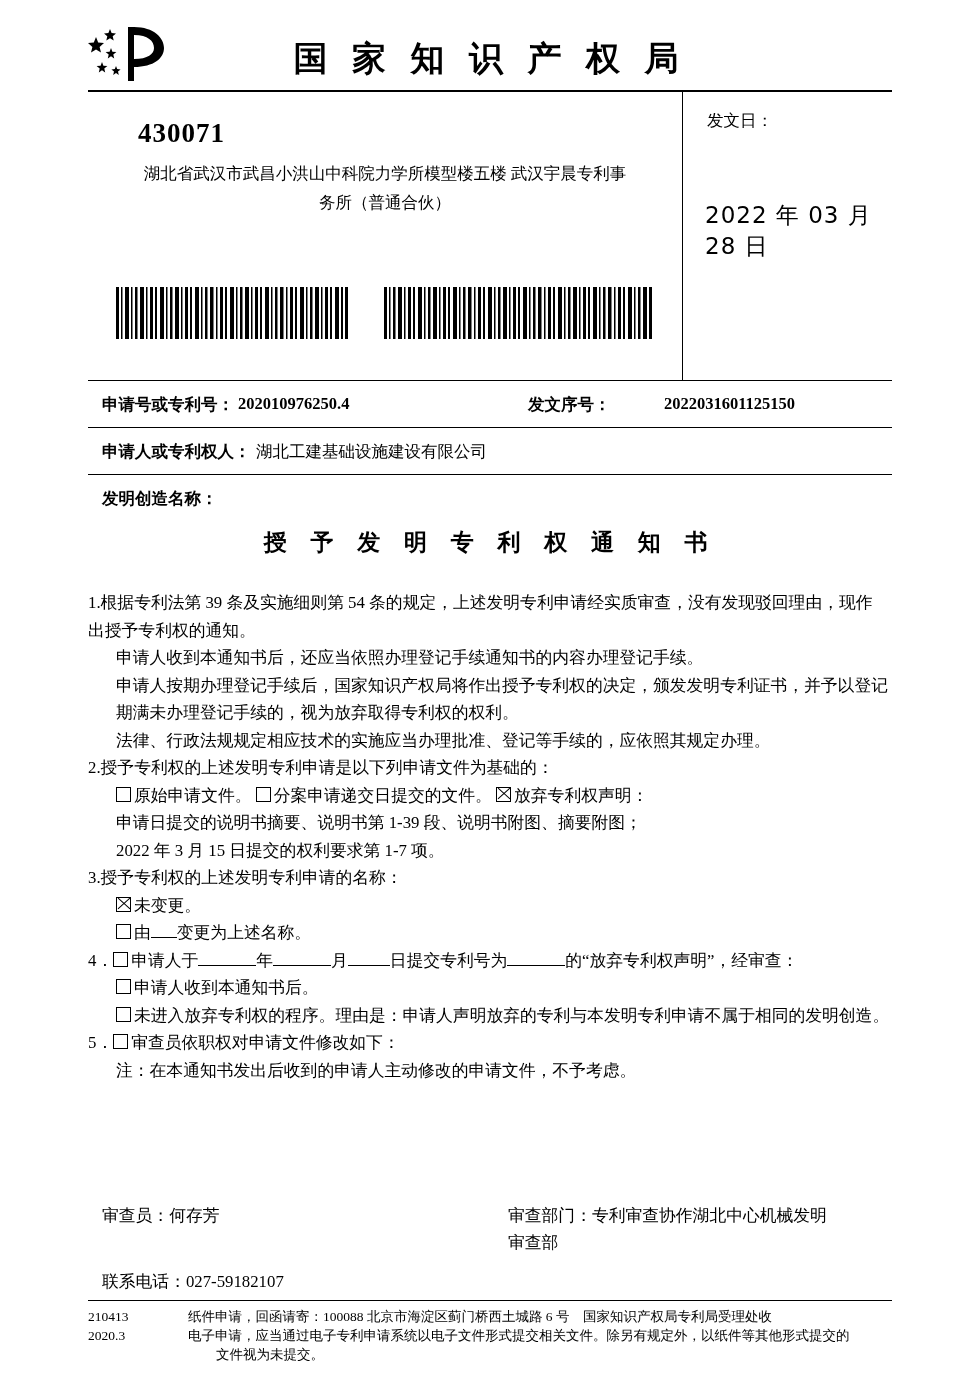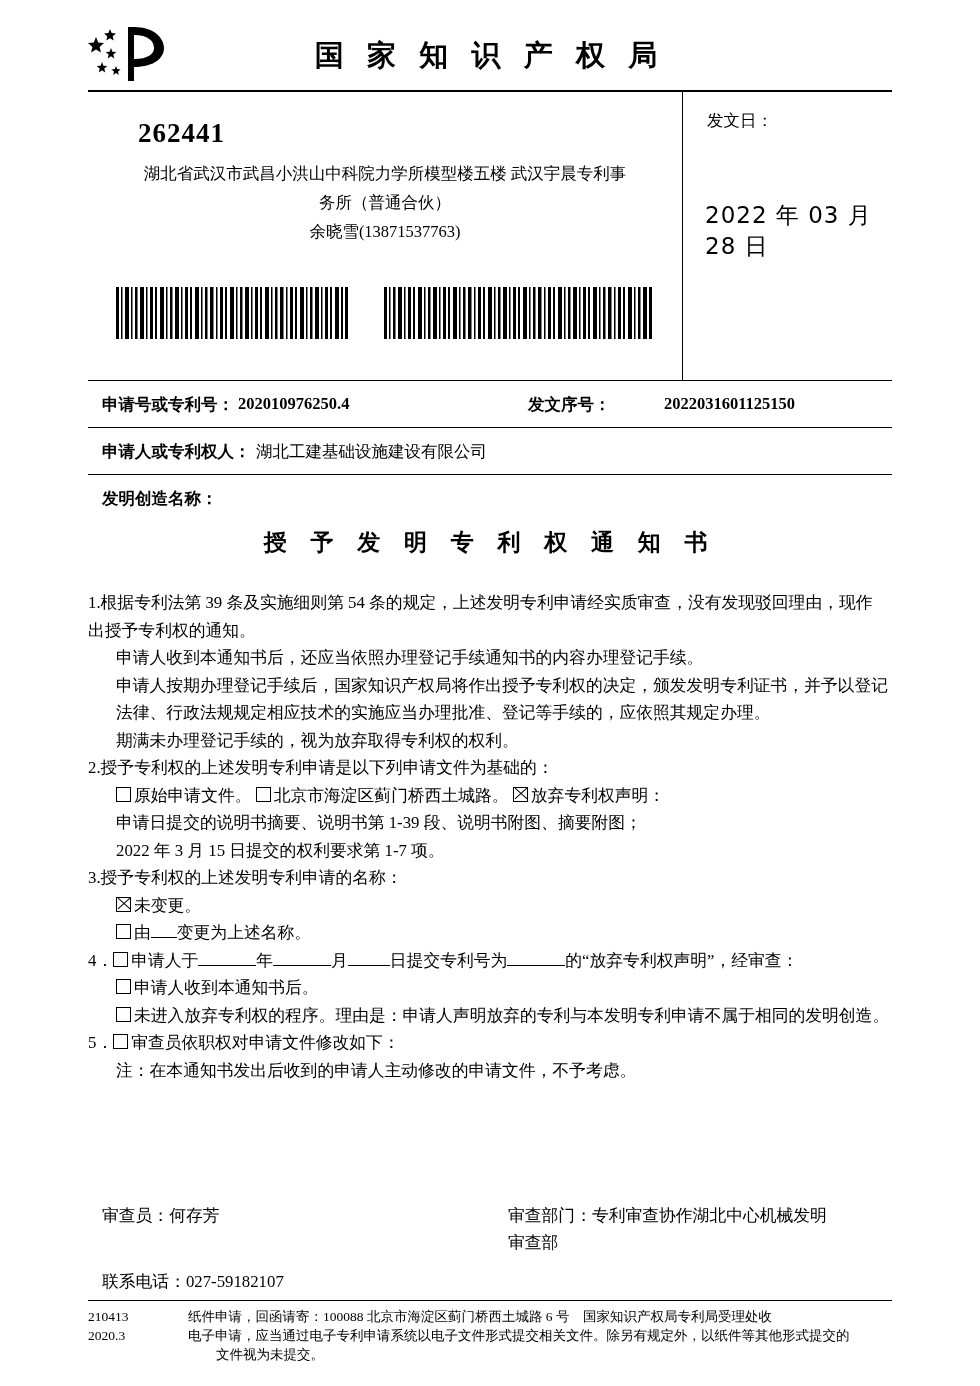--- a/index.html
+++ b/index.html
@@ -39,21 +39,21 @@
     left: 0;
     top: 6px;
     width: 90px;
     height: 60px;
   }
   .office-title {
     position: absolute;
     left: 0; right: 0;
     top: 18px;
     text-align: center;
-    font-size: 29px;
+    font-size: 34px;
     font-weight: bold;
     letter-spacing: 8px;
     font-family: "Liberation Serif", "DejaVu Serif", serif;
   }
 
   
   .addr-wrap {
     position: relative;
     border-bottom: 1.5px solid #000;
     height: 288px;
@@ -241,25 +241,24 @@
             <polygon points="14,38 15.4,41.7 19.4,42 16.3,44.6 17.2,48.5 14,46.3 10.8,48.5 11.7,44.6 8.6,42 12.6,41.7"></polygon>
             <polygon points="28,42 29.2,45.1 32.6,45.4 30,47.6 30.8,50.9 28,49 25.2,50.9 26,47.6 23.4,45.4 26.8,45.1"></polygon>
           </g>
         </svg>
       </div>
       <div class="office-title">国 家 知 识 产 权 局</div>
     </div>
 
     <div class="addr-wrap">
       <div class="addr-left">
-        <div class="zip">262441</div>
+        <div class="zip">430071</div>
         <div class="addr-lines">
           <div>湖北省武汉市武昌小洪山中科院力学所模型楼五楼 武汉宇晨专利事</div>
           <div>务所（普通合伙）</div>
-          <div>余晓雪(13871537763)</div>
         </div>
         <div class="barcodes">
           <svg class="barcode" width="232" height="52" viewBox="0 0 232 52">
             <g fill="#000">
               <rect x="0" y="0" width="3" height="52"></rect>
                 <rect x="5" y="0" width="1.5" height="52"></rect>
               <rect x="9" y="0" width="4" height="52"></rect>
                 <rect x="15" y="0" width="1.5" height="52"></rect>
               <rect x="19" y="0" width="2.5" height="52"></rect>
                 <rect x="24" y="0" width="4" height="52"></rect>
@@ -388,27 +387,27 @@
       <span class="lbl">发明创造名称：</span>
     </div>
 
     <div class="doc-title">授 予 发 明 专 利 权 通 知 书</div>
 
     <div class="body-text">
       <p class="ind1">1.根据专利法第 39 条及实施细则第 54 条的规定，上述发明专利申请经实质审查，没有发现驳回理由，现作</p>
       <p class="ind1">出授予专利权的通知。</p>
       <p class="ind2">申请人收到本通知书后，还应当依照办理登记手续通知书的内容办理登记手续。</p>
       <p class="ind2">申请人按期办理登记手续后，国家知识产权局将作出授予专利权的决定，颁发发明专利证书，并予以登记</p>
+      <p class="ind2">期满未办理登记手续的，视为放弃取得专利权的权利。</p>
       <p class="ind2">法律、行政法规规定相应技术的实施应当办理批准、登记等手续的，应依照其规定办理。</p>
-      <p class="ind2">期满未办理登记手续的，视为放弃取得专利权的权利。</p>
       <p class="ind1">2.授予专利权的上述发明专利申请是以下列申请文件为基础的：</p>
 
       <p class="ind2">
         <span class="cb"></span><span>原始申请文件。</span>
-        <span class="cb"></span><span>北京市海淀区蓟门桥西土城路。</span>
+        <span class="cb"></span><span>分案申请递交日提交的文件。</span>
         <span class="cb checked"></span><span>放弃专利权声明：</span>
       </p>
       <p class="ind3">申请日提交的说明书摘要、说明书第 1-39 段、说明书附图、摘要附图；</p>
       <p class="ind3">2022 年 3 月 15 日提交的权利要求第 1-7 项。</p>
 
       <p class="ind1">3.授予专利权的上述发明专利申请的名称：</p>
       <p class="ind2">
         <span class="cb checked"></span><span>未变更。</span>
       </p>
       <p class="ind2">

